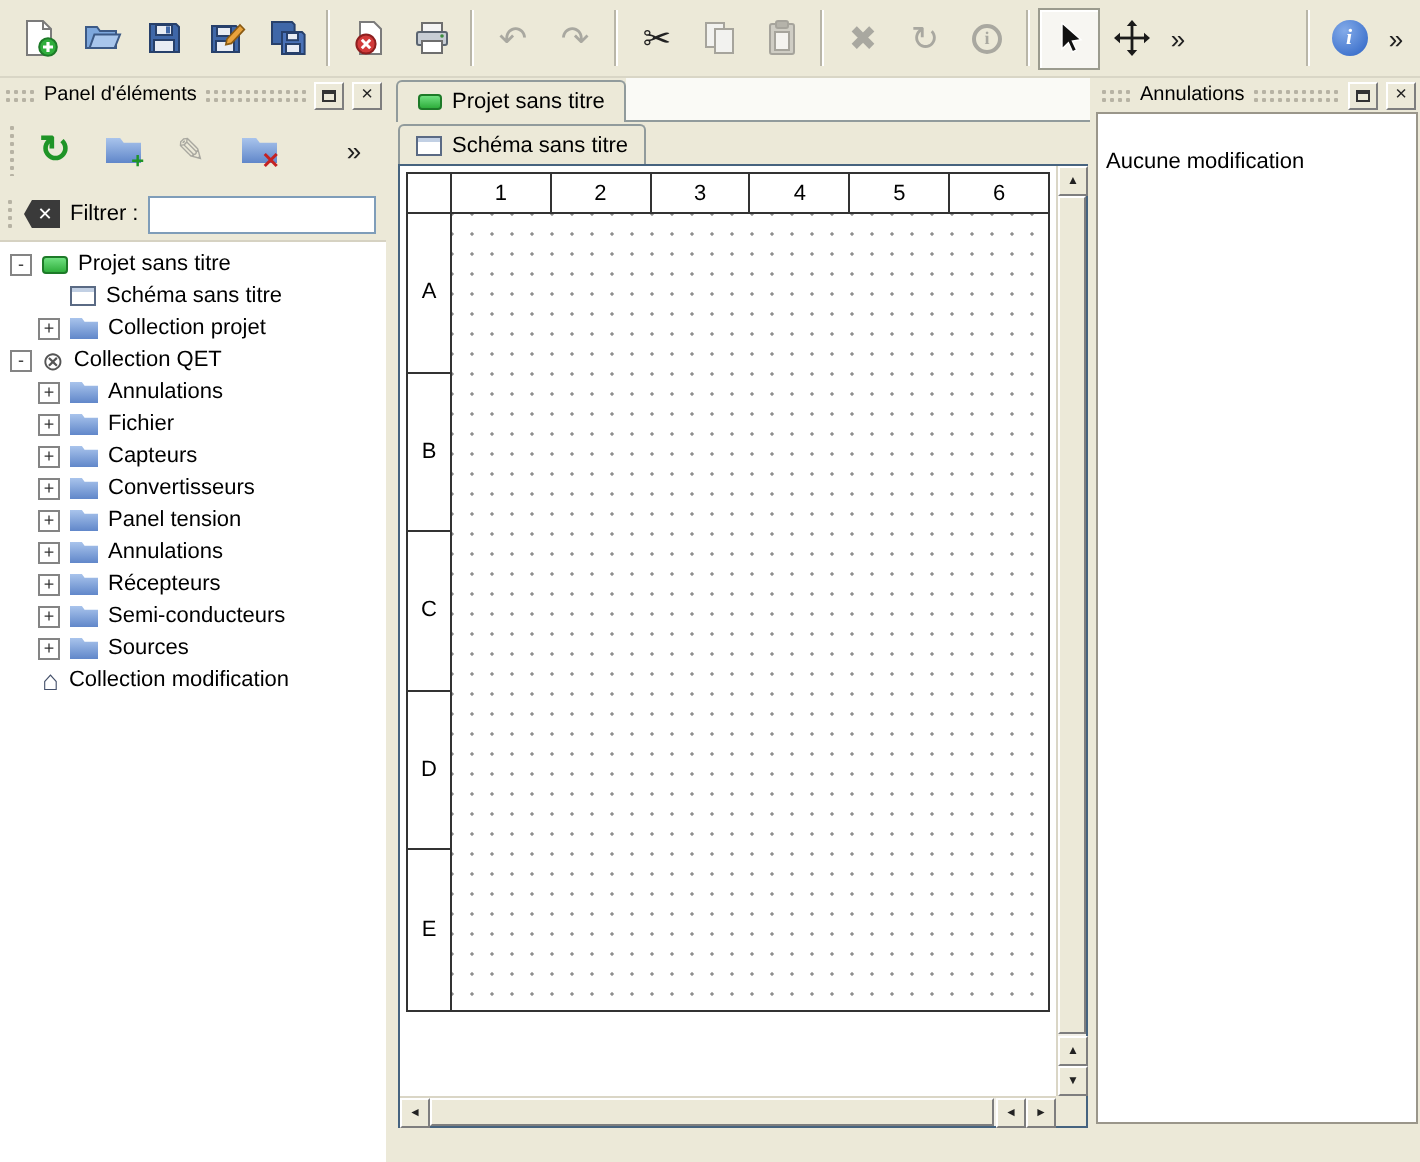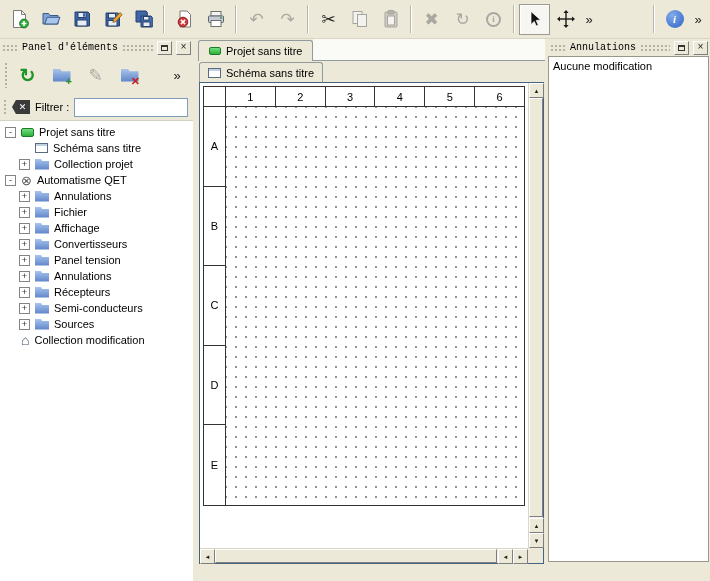--- a/index.html
+++ b/index.html
@@ -26,21 +26,21 @@
   .info-circle { width:18px; height:18px; border-radius:50%; background: radial-gradient(circle at 35% 30%, #83abe9, #2b62c4); color:#fff; display:flex; align-items:center; justify-content:center; font: italic bold 11px "Liberation Serif", serif; }
   .info-outline { width:15px; height:15px; border-radius:50%; border:2px solid #a9a8a0; color:#a9a8a0; display:flex; align-items:center; justify-content:center; font: bold 9px "Liberation Serif", serif; }
 
   
   .main { flex:1; display:flex; gap:3px; min-height:0; }
 
   
   .dock { background:#ece9d8; display:flex; flex-direction:column; flex:none; min-height:0; }
   .dock.left { width:193px; }
   .dock.right { width:162px; }
-  .dock-title { height:17px; display:flex; align-items:center; gap:4px; padding:0 2px; font-size:10px; flex:none;font-family:Liberation Mono, monospace; }
+  .dock-title { height:17px; display:flex; align-items:center; gap:4px; padding:0 2px; font-size:10px; flex:none; }
   .grip { flex:1; height:8px; background-image: radial-gradient(#b7b3a4 1px, transparent 1.2px); background-size:4px 4px; }
   .grip.small { flex:0 0 16px; }
   .dock-title-text { white-space:nowrap; }
   .dock-btn { width:15px; height:14px; flex:none; display:flex; align-items:center; justify-content:center; background:#ece9d8; border:1px solid; border-color:#fff #7e7e7e #7e7e7e #fff; font-size:10px; line-height:1; color:#222; padding:0; }
   .float-ic { width:7px; height:6px; border:1px solid #333; border-top:2px solid #333; }
 
   
   .panel-toolbar { height:38px; display:flex; align-items:center; gap:5px; padding:2px 4px; flex:none; }
   .vgrip { width:4px; height:26px; flex:none; background-image: radial-gradient(#b7b3a4 1px, transparent 1.2px); background-size:4px 4px; }
   .vgrip.short { height:16px; }
@@ -106,21 +106,21 @@
   .sb { position:absolute; width:15px; height:15px; background:#ece9d8; border:1px solid; border-color:#fff #7e7e7e #7e7e7e #fff; display:flex; align-items:center; justify-content:center; font-size:6px; color:#222; line-height:1; }
   .vscroll .sb { left:0; }
   .hscroll .sb { top:0; }
   .thumb { position:absolute; background:#ece9d8; border:1px solid; border-color:#fff #7e7e7e #7e7e7e #fff; }
   .vthumb { left:0; right:0; top:15px; bottom:31px; }
   .hthumb { top:0; bottom:0; left:15px; right:31px; }
   .sb-corner { position:absolute; right:0; bottom:0; width:15px; height:15px; background:#ece9d8; }
 
   
   .undo-view { flex:1; margin:0 1px 19px 0; background:#fff; border:1px solid #9a968a; overflow:hidden; }
-  .undo-text { padding:3px 4px; white-space:nowrap; }
+  .undo-text { padding:3px 4px; white-space:nowrap;margin-top:15px; }
 
   svg { display:block; }
 </style>
 </head>
 <body>
 
 <div class="window">
 
 
   <div class="toolbar">
@@ -294,36 +294,36 @@
             <span class="tlabel">Schéma sans titre</span>
           </div>
           <div class="tree-item lvl1">
             <span class="expander">+</span>
             <span class="ticon folder"></span>
             <span class="tlabel">Collection projet</span>
           </div>
           <div class="tree-item lvl0">
             <span class="expander">-</span>
             <span class="ticon qet">⊗</span>
-            <span class="tlabel">Automatisme QET</span>
+            <span class="tlabel">Collection QET</span>
           </div>
           <div class="tree-item lvl1">
             <span class="expander">+</span>
             <span class="ticon folder"></span>
             <span class="tlabel">Annulations</span>
           </div>
           <div class="tree-item lvl1">
             <span class="expander">+</span>
             <span class="ticon folder"></span>
             <span class="tlabel">Fichier</span>
           </div>
           <div class="tree-item lvl1">
             <span class="expander">+</span>
             <span class="ticon folder"></span>
-            <span class="tlabel">Affichage</span>
+            <span class="tlabel">Capteurs</span>
           </div>
           <div class="tree-item lvl1">
             <span class="expander">+</span>
             <span class="ticon folder"></span>
             <span class="tlabel">Convertisseurs</span>
           </div>
           <div class="tree-item lvl1">
             <span class="expander">+</span>
             <span class="ticon folder"></span>
             <span class="tlabel">Panel tension</span>

